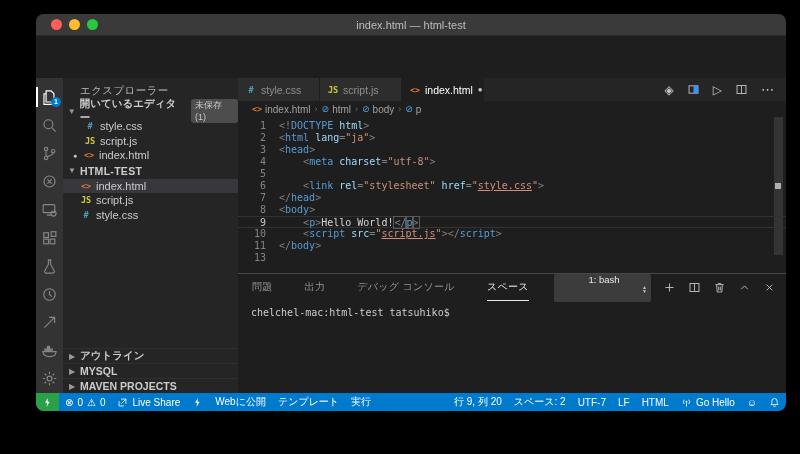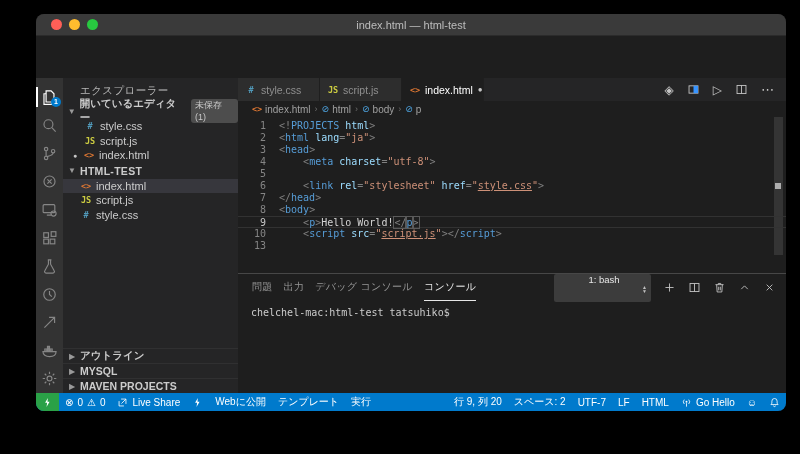--- a/index.html
+++ b/index.html
@@ -327,21 +327,21 @@
           <span style="display: flex; align-items: center; gap: 3px; cursor: pointer;">
             <span class="bc-el">⊘</span>
             <span>p</span>
           </span>
         </div>
       <div class="code" id="code">
         <div class="vscroll"></div>
         <div class="ovr-mark"></div>
       <div class="line">
             <span class="ln">1</span>
-            <span class="lc"><span class="tk-p">&lt;!</span><span class="tk-tag">PROJECTS</span><span class="tk-attr"> html</span><span class="tk-p">&gt;</span></span>
+            <span class="lc"><span class="tk-p">&lt;!</span><span class="tk-tag">DOCTYPE</span><span class="tk-attr"> html</span><span class="tk-p">&gt;</span></span>
           </div>
           <div class="line">
             <span class="ln">2</span>
             <span class="lc"><span class="tk-p">&lt;</span><span class="tk-tag">html</span><span class="tk-attr"> lang</span><span class="tk-p">=</span><span class="tk-str">"ja"</span><span class="tk-p">&gt;</span></span>
           </div>
           <div class="line">
             <span class="ln">3</span>
             <span class="lc"><span class="tk-p">&lt;</span><span class="tk-tag">head</span><span class="tk-p">&gt;</span></span>
           </div>
           <div class="line">
@@ -365,32 +365,36 @@
           </div>
           <div class="line cur">
             <span class="ln">9</span>
             <span class="lc"><span class="tk-txt">    </span><span class="tk-p">&lt;</span><span class="tk-tag">p</span><span class="tk-p">&gt;</span><span class="tk-txt">Hello World!</span><span class="caret"></span><span class="tk-pbox">&lt;/</span><span class="tk-tagbox">p</span><span class="tk-pbox">&gt;</span></span>
           </div>
           <div class="line">
             <span class="ln">10</span>
             <span class="lc"><span class="tk-txt">    </span><span class="tk-p">&lt;</span><span class="tk-tag">script</span><span class="tk-attr"> src</span><span class="tk-p">=</span><span class="tk-str">"</span><span class="tk-link">script.js</span><span class="tk-str">"</span><span class="tk-p">&gt;</span><span class="tk-p">&lt;/</span><span class="tk-tag">script</span><span class="tk-p">&gt;</span></span>
           </div>
           <div class="line">
+            <span class="ln">11</span>
+            <span class="lc"><span class="tk-p">&lt;/</span><span class="tk-tag">body</span><span class="tk-p">&gt;</span></span>
+          </div>
+          <div class="line">
             <span class="ln">13</span>
             <span class="lc"></span>
           </div>
         </div>
 
       <div class="panel">
         <div class="panel-tabs">
-          <span id="ptabs" style="display:flex; gap:11px; height:100%;">
+          <span id="ptabs" style="display:flex; gap:32px; height:100%;">
               <span class="ptab">問題</span>
               <span class="ptab">出力</span>
               <span class="ptab">デバッグ コンソール</span>
-              <span class="ptab active">コンソール</span>
+              <span class="ptab active">スペース</span>
             </span>
           <div class="panel-right">
             <div class="shell-select">
               <span>1: bash</span>
               <span class="updn">
                   <span>▲</span>
                   <span>▼</span>
                 </span>
             </div>
             <span class="p-ico">

